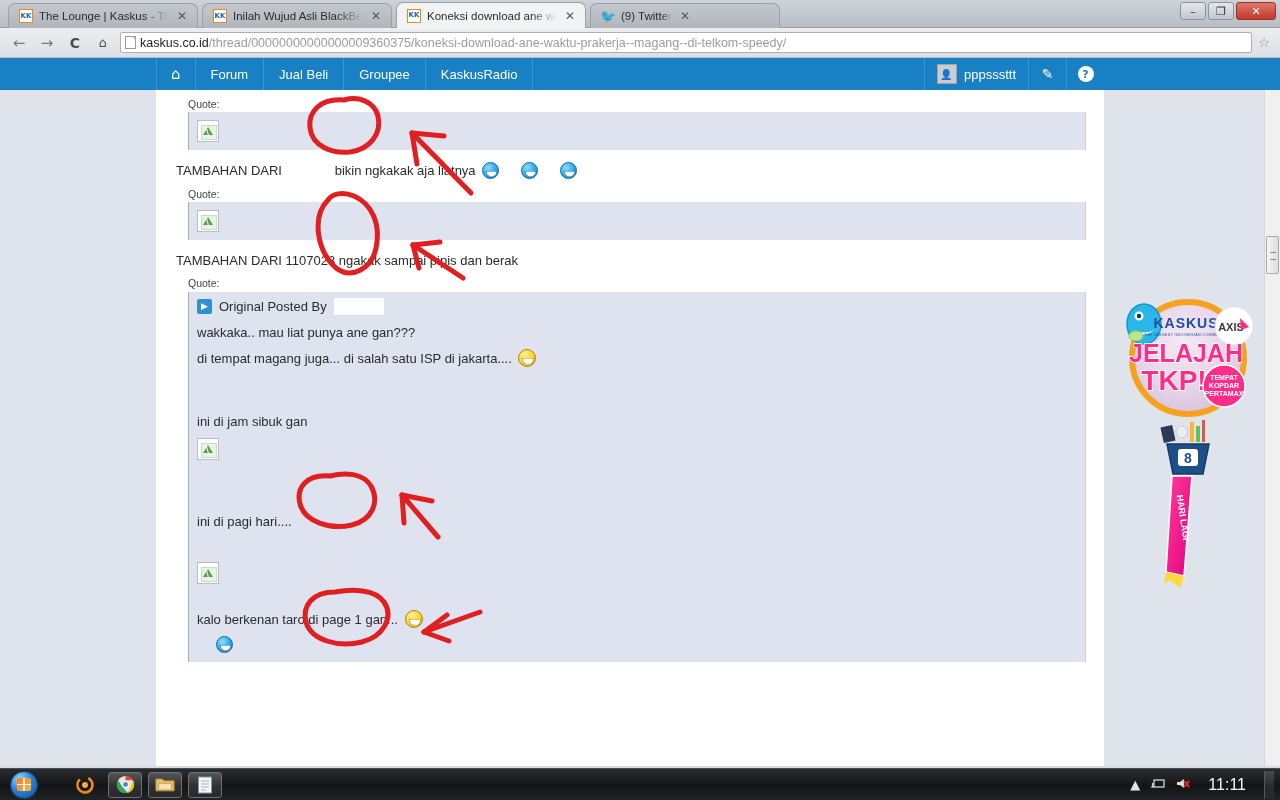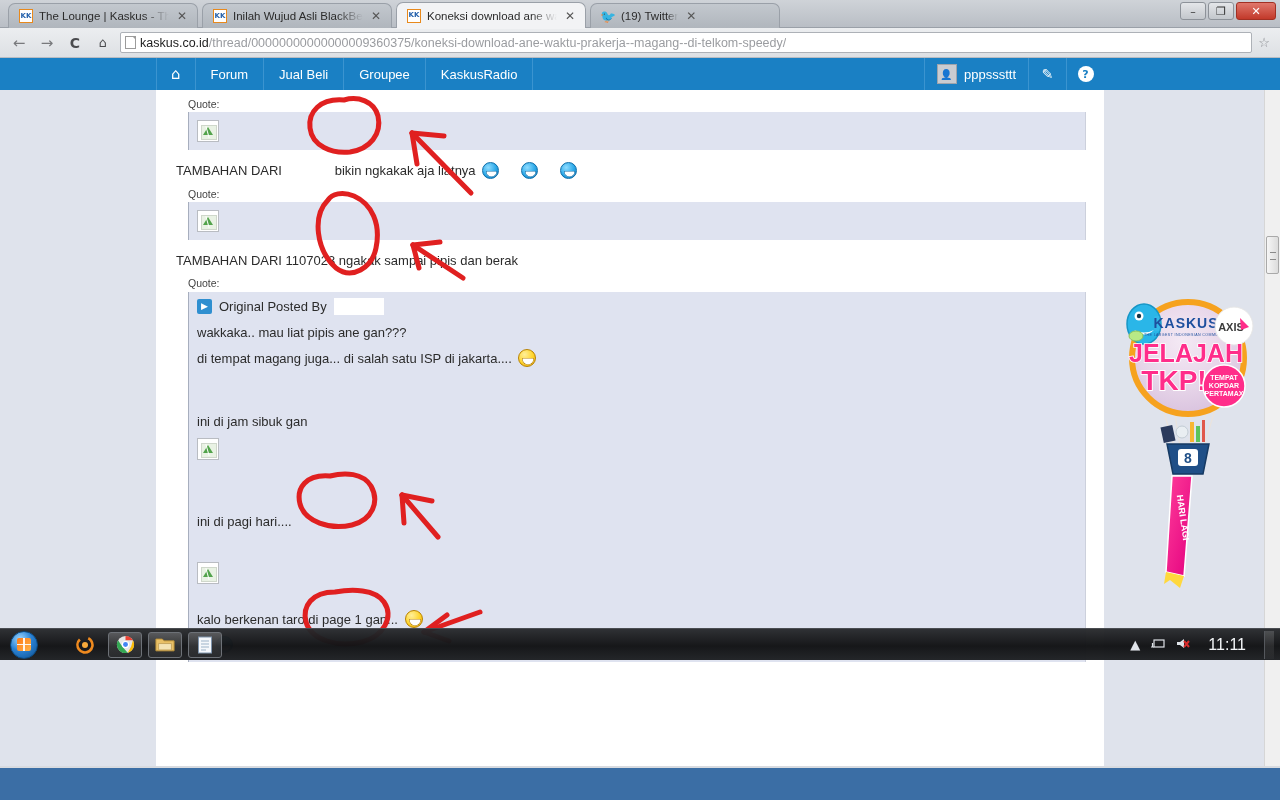--- a/index.html
+++ b/index.html
@@ -1,21 +1,21 @@
 <!DOCTYPE html>
 <html><head>
 <meta charset="utf-8">
 <style>
   * { box-sizing: border-box; margin: 0; padding: 0; }
   html, body {
     width: 1280px; height: 800px; overflow: hidden;
     font-family: "Liberation Sans", sans-serif;
     background: #3b6ea5;
   }
-  #root { position: relative; width: 1280px; height: 660px; }
+  #root { position: relative; width: 1280px; height: 800px; }
 
   
   .desktop {
     position: absolute; inset: 0;
     background: linear-gradient(180deg,#6f8fa6 0%, #7b93a0 40%, #5c6f63 75%, #4b5a4e 100%);
   }
 
   
   .chrome-window {
     position: absolute; left: 0; top: 0; width: 1280px; height: 768px;
@@ -317,21 +317,21 @@
         <span class="tab-title">Inilah Wujud Asli BlackBer</span>
         <span class="tab-close">✕</span>
       </div>
       <div class="tab active" style="left:396px;width:190px;">
         <span class="favicon kaskus">KK</span>
         <span class="tab-title">Koneksi download ane wa</span>
         <span class="tab-close">✕</span>
       </div>
       <div class="tab" style="left:590px;width:190px;">
         <span class="favicon twitter">🐦</span>
-        <span class="tab-title">(19) Twitter</span>
+        <span class="tab-title">(9) Twitter</span>
         <span class="tab-close">✕</span>
       </div>
 
       <div class="wincontrols">
         <div class="wc">–</div>
         <div class="wc">❐</div>
         <div class="wc close">✕</div>
       </div>
     </div>
 
@@ -396,21 +396,21 @@
 
           <div class="para">TAMBAHAN DARI 1107023 ngakak sampai pipis dan berak</div>
 
           <div class="quote-label">Quote:</div>
           <div class="quote-box" style="height:370px;">
             <div class="opb">
               <span class="opb-ico">▶</span>
               <span>Original Posted By</span>
               <span class="opb-user redact">1889960</span>
             </div>
-            <div class="line">wakkaka.. mau liat pipis ane gan???</div>
+            <div class="line">wakkaka.. mau liat punya ane gan???</div>
             <div class="line">
               <span>di tempat magang juga... di salah satu ISP di jakarta....</span>
               <span class="smiley yellow"></span>
             </div>
 
             <div style="height:32px;"></div>
 
             <div class="line">ini di jam sibuk gan</div>
             <div style="margin:2px 0 0 0;">
               <span class="broken-img">

